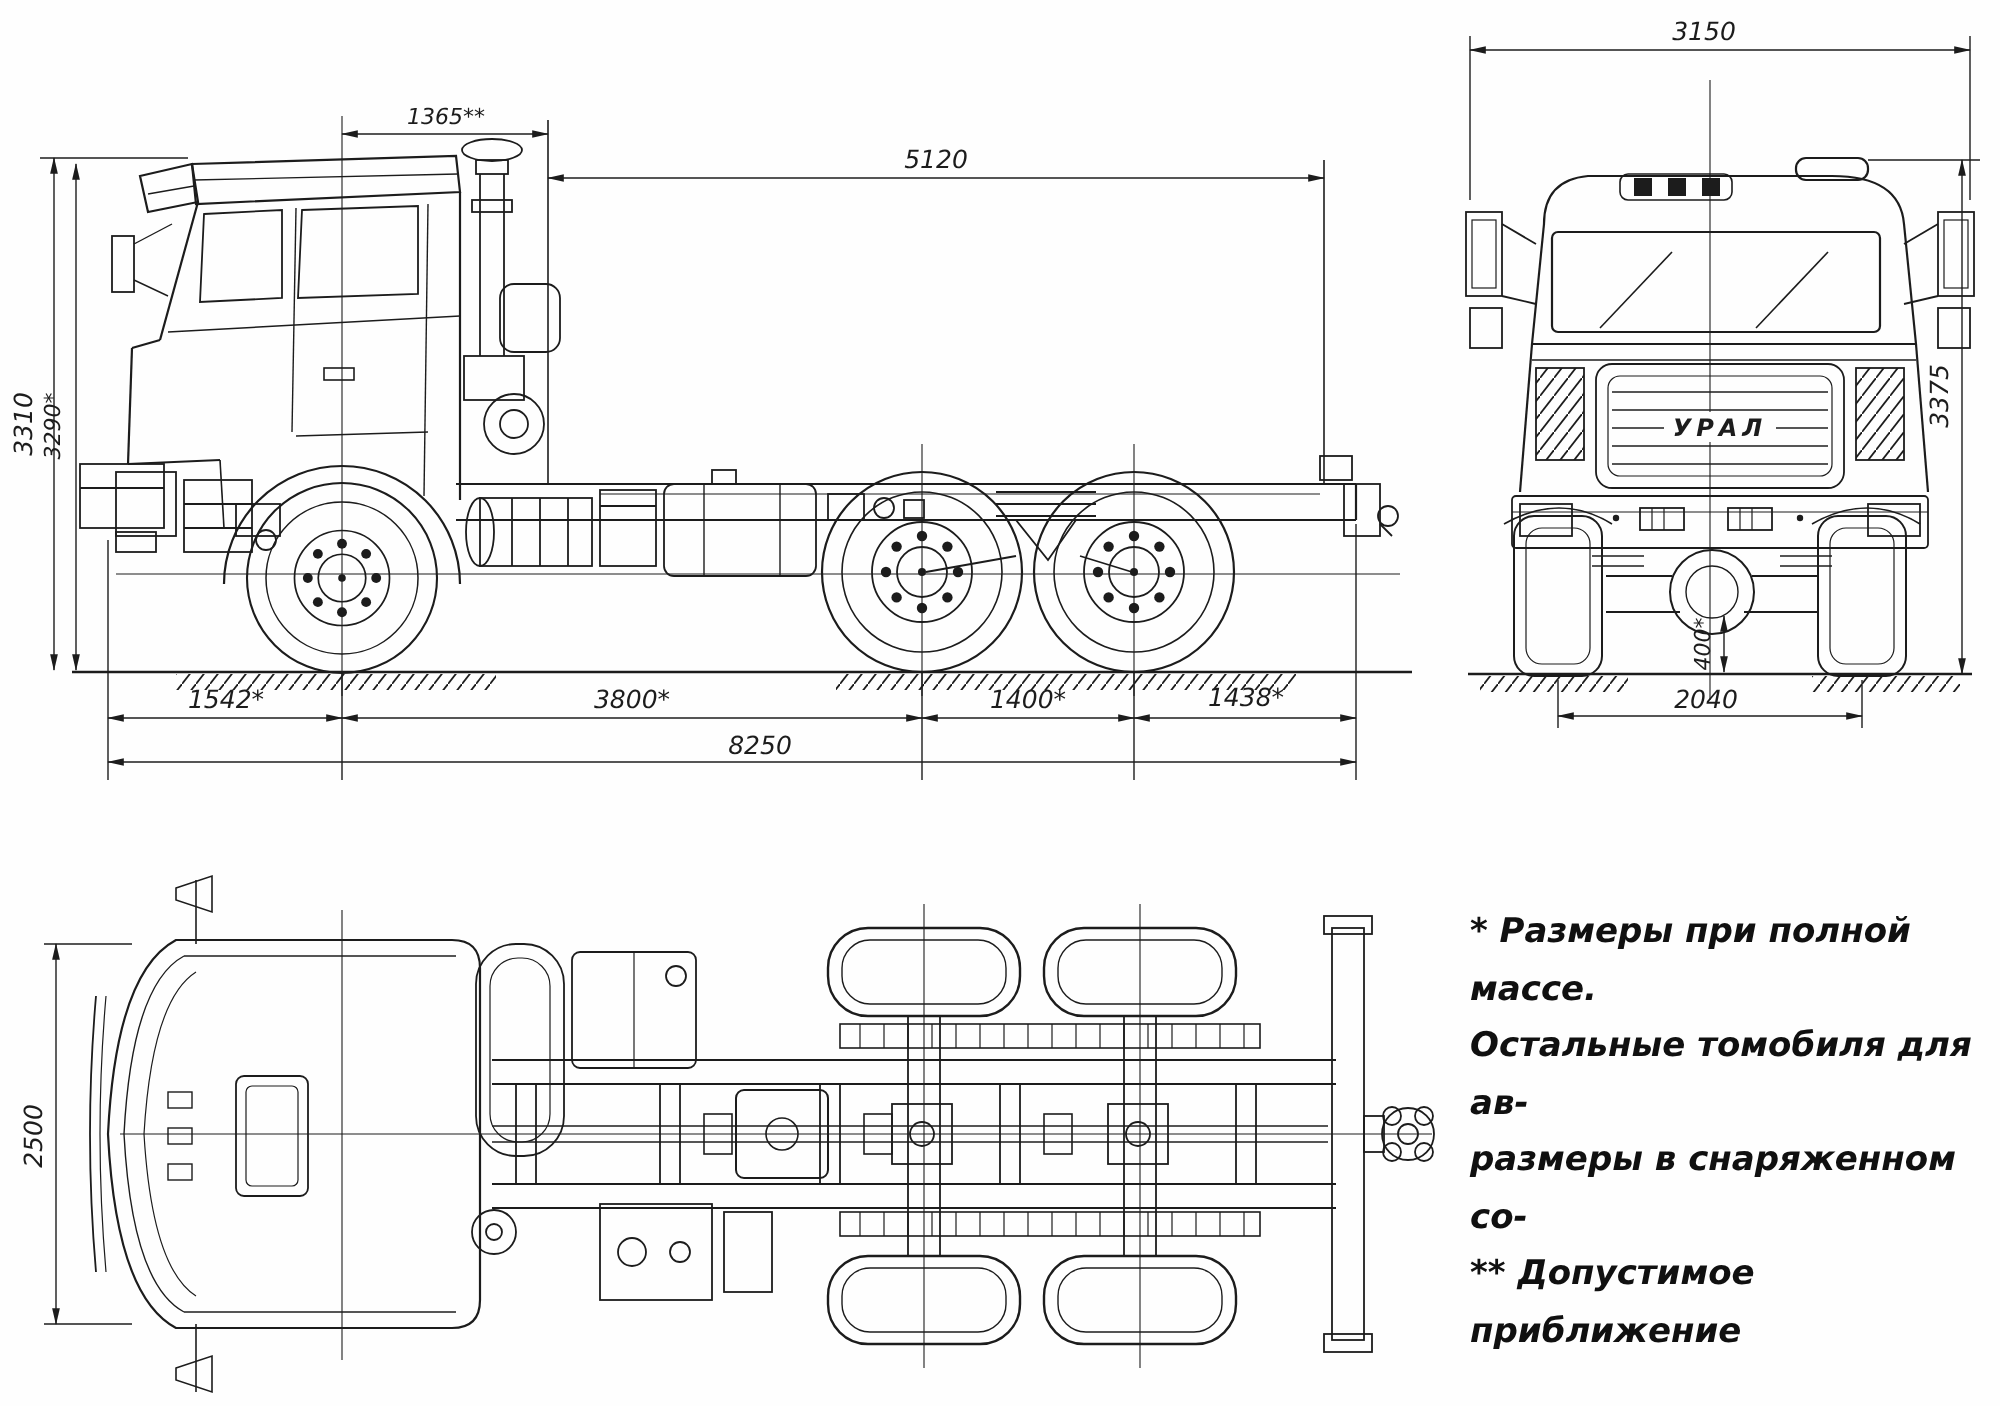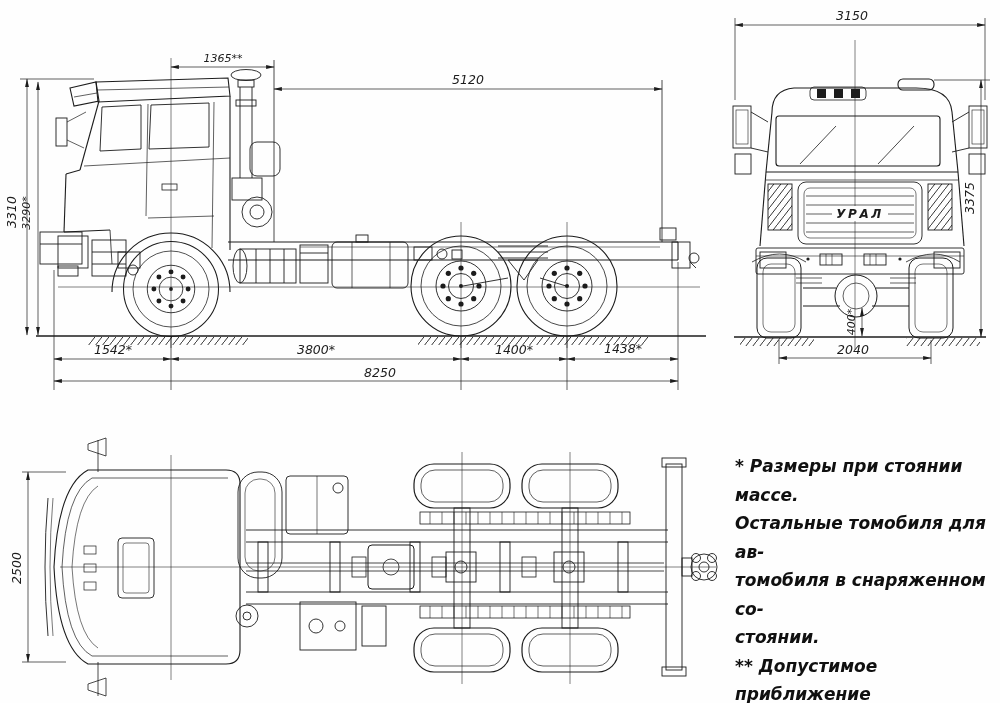--- a/index.html
+++ b/index.html
@@ -428,20 +428,19 @@
     <g stroke-width="0.7">
       <line x1="66" y1="472" x2="22" y2="472"></line>
       <line x1="66" y1="662" x2="22" y2="662"></line>
       <line x1="28" y1="472" x2="28" y2="662" marker-start="url(#arr)" marker-end="url(#arr)"></line>
     </g>
     <text class="dim" transform="translate(21,568) rotate(-90)" text-anchor="middle" stroke="none" fill="#1c1c1c">2500</text>
   </g>
 </svg>
 
   <div class="notes">
-    <div>* Размеры при стоянии массе.</div>
+    <div>* Размеры при полной массе.</div>
     <div>Остальные томобиля для ав-</div>
-    <div>томобиля в снаряженном со-</div>
-    <div>стоянии.</div>
+    <div>размеры в снаряженном со-</div>
     <div>** Допустимое приближение</div>
 
   </div>
 </div>
 
 </body></html>

